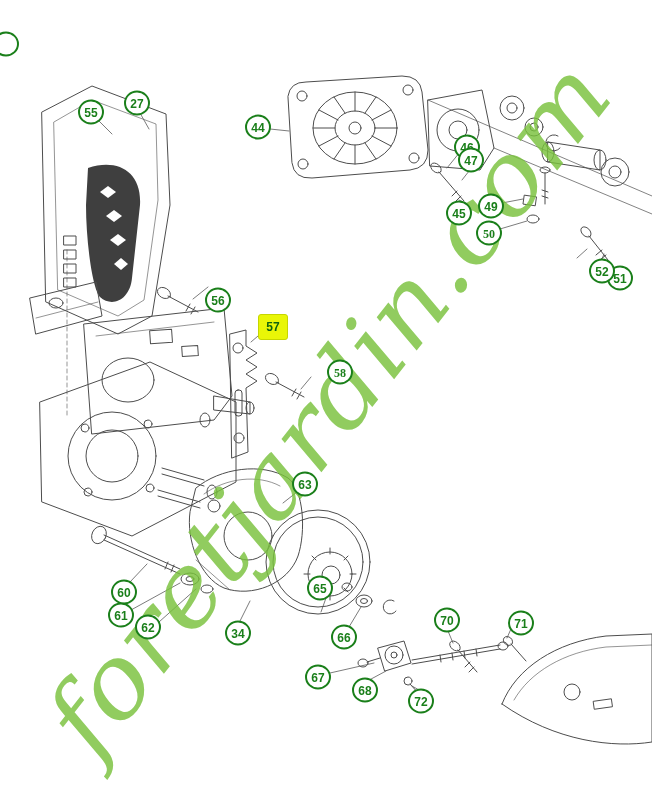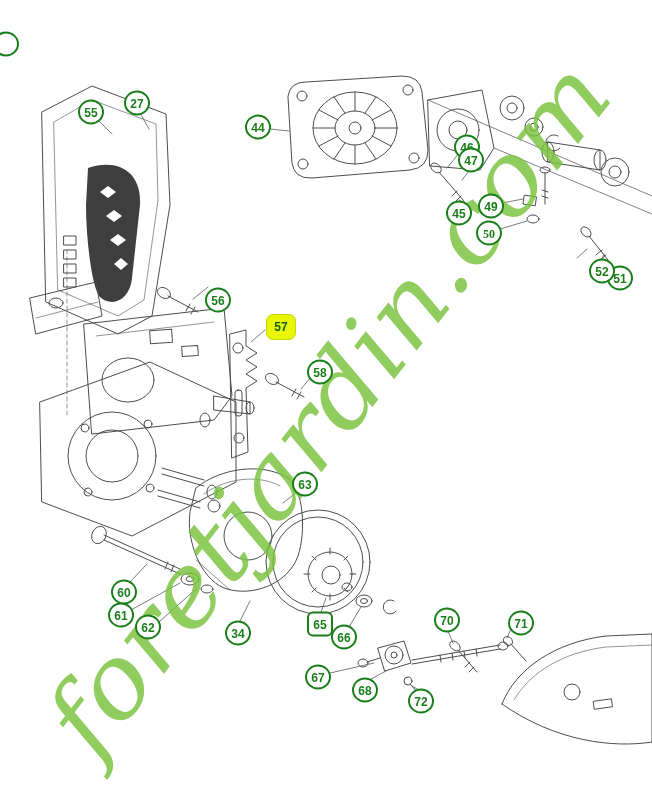--- a/index.html
+++ b/index.html
@@ -260,28 +260,28 @@
       <div class="callout" style="left: 137px; top: 103px;">27</div>
       <div class="callout" style="left: 258px; top: 127px;">44</div>
       <div class="callout" style="left: 467px; top: 147px;">46</div>
       <div class="callout" style="left: 471px; top: 160px;">47</div>
       <div class="callout" style="left: 459px; top: 213px;">45</div>
       <div class="callout" style="left: 491px; top: 206px;">49</div>
       <div class="callout" style="left: 489px; top: 233px; font-family: Liberation Serif, serif;">50</div>
       <div class="callout" style="left: 573px; top: 278px; margin-left: 47px;">51</div>
       <div class="callout" style="left: 602px; top: 271px;">52</div>
       <div class="callout" style="left: 218px; top: 281px; margin-top: 19px;">56</div>
-      <div class="callout highlighted" style="left: 281px; top: 327px; border-radius: 7px;">57</div>
-      <div class="callout" style="left: 320px; top: 372px;">58</div>
+      <div class="callout highlighted" style="left: 273px; top: 327px;">57</div>
+      <div class="callout" style="left: 340px; top: 372px; font-family: Liberation Serif, serif;">58</div>
       <div class="callout" style="left: 305px; top: 484px;">63</div>
       <div class="callout" style="left: 124px; top: 592px;">60</div>
       <div class="callout" style="left: 121px; top: 615px;">61</div>
       <div class="callout" style="left: 148px; top: 627px;">62</div>
       <div class="callout" style="left: 238px; top: 633px;">34</div>
-      <div class="callout" style="left: 320px; top: 624px; border-radius: 6px;">65</div>
+      <div class="callout" style="left: 320px; top: 588px;">65</div>
       <div class="callout" style="left: 344px; top: 637px;">66</div>
       <div class="callout" style="left: 318px; top: 677px;">67</div>
       <div class="callout" style="left: 349px; top: 690px; margin-left: 16px;">68</div>
       <div class="callout" style="left: 447px; top: 620px;">70</div>
       <div class="callout" style="left: 521px; top: 613px; margin-top: 10px;">71</div>
       <div class="callout" style="left: 421px; top: 701px;">72</div>
     </div>
 
 </div>
 

